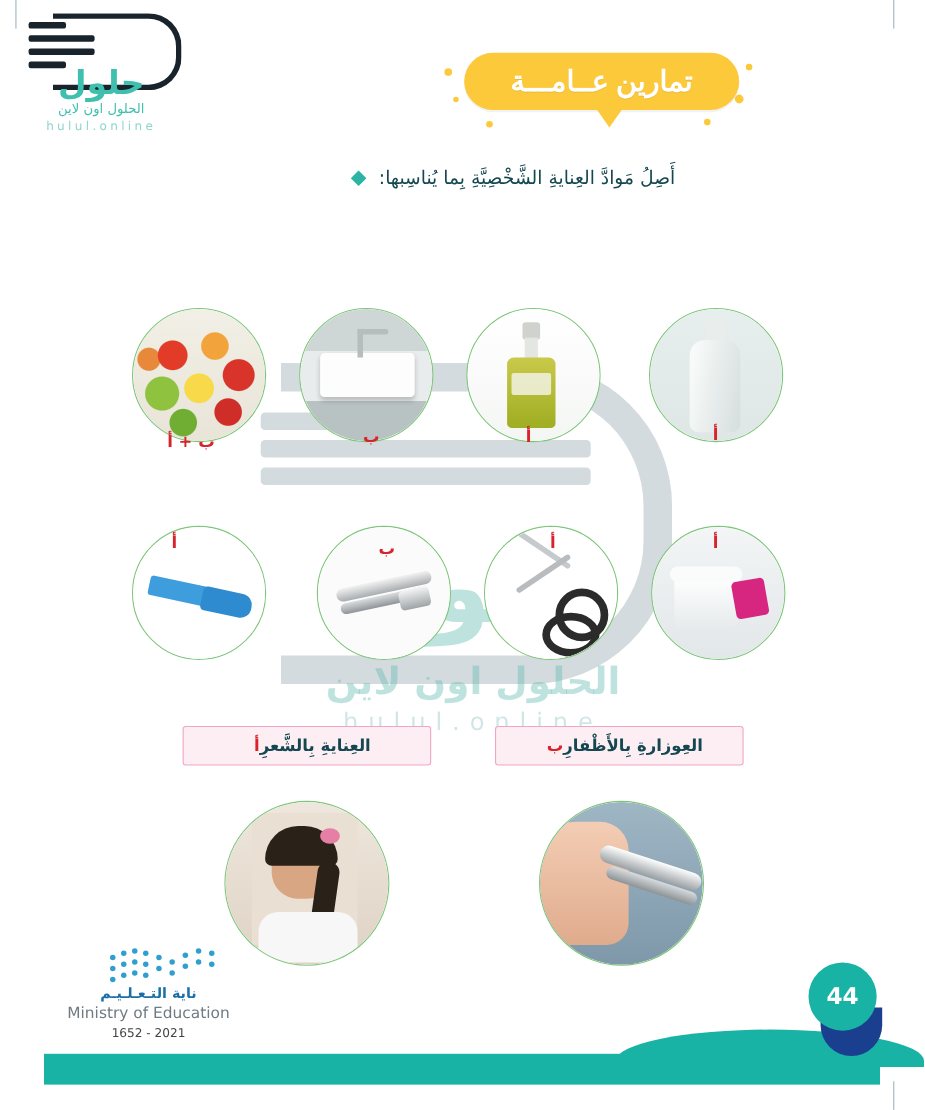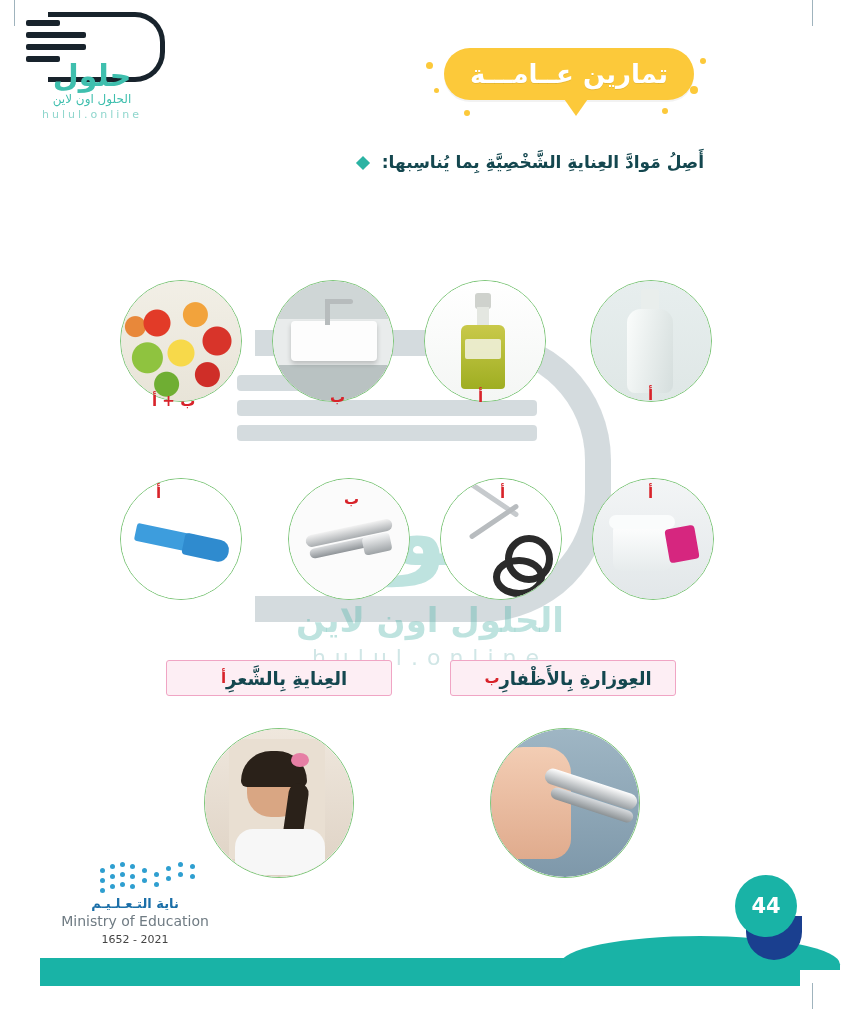--- a/index.html
+++ b/index.html
@@ -30,43 +30,43 @@
   .logo-ar2{
     position:absolute;left:10px;top:84px;width:136px;text-align:center;
     font-size:12px;color:#3fbfae;
   }
   .logo-en{
     position:absolute;left:10px;top:100px;width:136px;text-align:center;
     font-size:11px;color:#8fd6cd;letter-spacing:3px;
   }
 
   
-  .banner-wrap{position:absolute;left:424px;top:48px;width:290px;height:78px;}
+  .banner-wrap{position:absolute;left:402px;top:48px;width:290px;height:78px;font-family:Liberation Serif, serif;}
   .banner{
     position:absolute;left:20px;top:0;width:250px;height:52px;
     background:#fcc93a;border-radius:26px;
     display:flex;align-items:center;justify-content:center;
     box-shadow:0 2px 0 rgba(0,0,0,.05);
   }
   .banner span{
     color:#ffffff;font-size:26px;font-weight:bold;letter-spacing:2px;
     text-shadow:0 1px 0 rgba(0,0,0,.08);
   }
   .banner-tail{
     position:absolute;left:138px;top:48px;width:0;height:0;
     border-left:14px solid transparent;border-right:14px solid transparent;
     border-top:20px solid #fcc93a;
   }
   .dot{position:absolute;background:#fcc93a;border-radius:50%;}
 
   
   .instruction{
     position:absolute;right:100px;top:152px;width:420px;
-    text-align:center;direction:rtl;
-    font-size:17px;color:#14474f;font-weight:bold;
+    text-align:left;direction:rtl;
+    font-size:17px;color:#14474f;font-weight:normal;
   }
   .diamond{
     display:inline-block;width:10px;height:10px;background:#2bb3a3;
     transform:rotate(45deg);margin-right:8px;vertical-align:middle;
   }
 
   
   .circle{
     position:absolute;width:120px;height:120px;border-radius:50%;
     border:1.5px solid #7ec67a;overflow:hidden;background:#fff;
@@ -75,21 +75,21 @@
   .label{
     position:absolute;font-size:15px;font-weight:bold;color:#d8232a;direction:rtl;
   }
 
   
   .ansbox{
     position:absolute;height:34px;border:1px solid #f0a5c4;background:#fdeef4;
     border-radius:3px;display:flex;align-items:center;justify-content:center;
     direction:rtl;
   }
-  .ansbox .txt{font-size:18px;font-weight:bold;color:#14474f;}
+  .ansbox .txt{font-size:15px;font-weight:bold;color:#14474f;}
   .ansbox .mark{font-size:15px;font-weight:bold;color:#d8232a;margin-left:10px;}
 
   
   .wm{position:absolute;left:0;top:0;width:841px;height:1009px;pointer-events:none;}
   .wm-hook{
     position:absolute;left:255px;top:330px;width:330px;height:240px;
     border:26px solid rgba(124,146,156,.33);border-left:none;
     border-radius:0 130px 130px 0;
   }
   .wm-bar{position:absolute;background:rgba(124,146,156,.33);border-radius:4px;}

